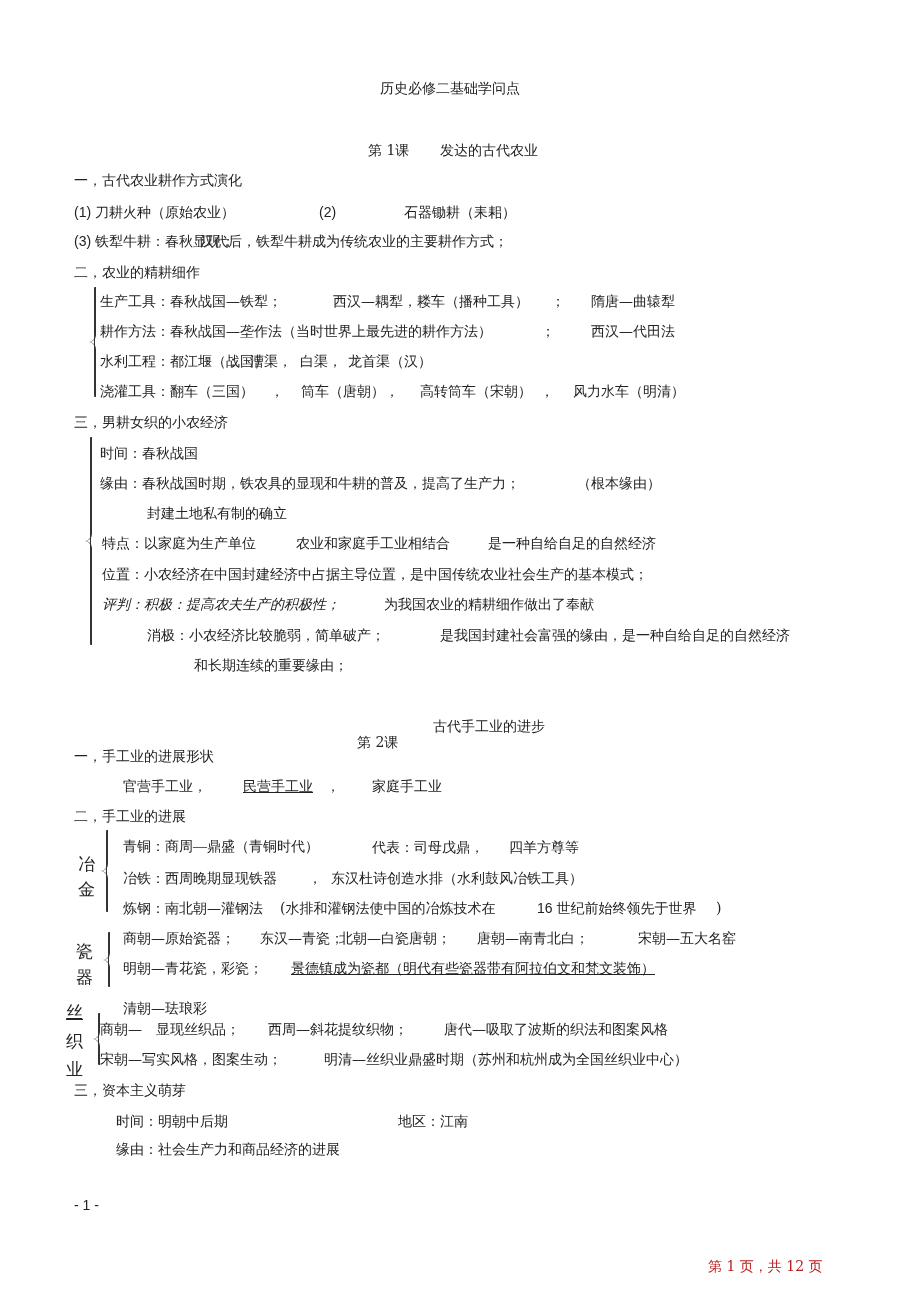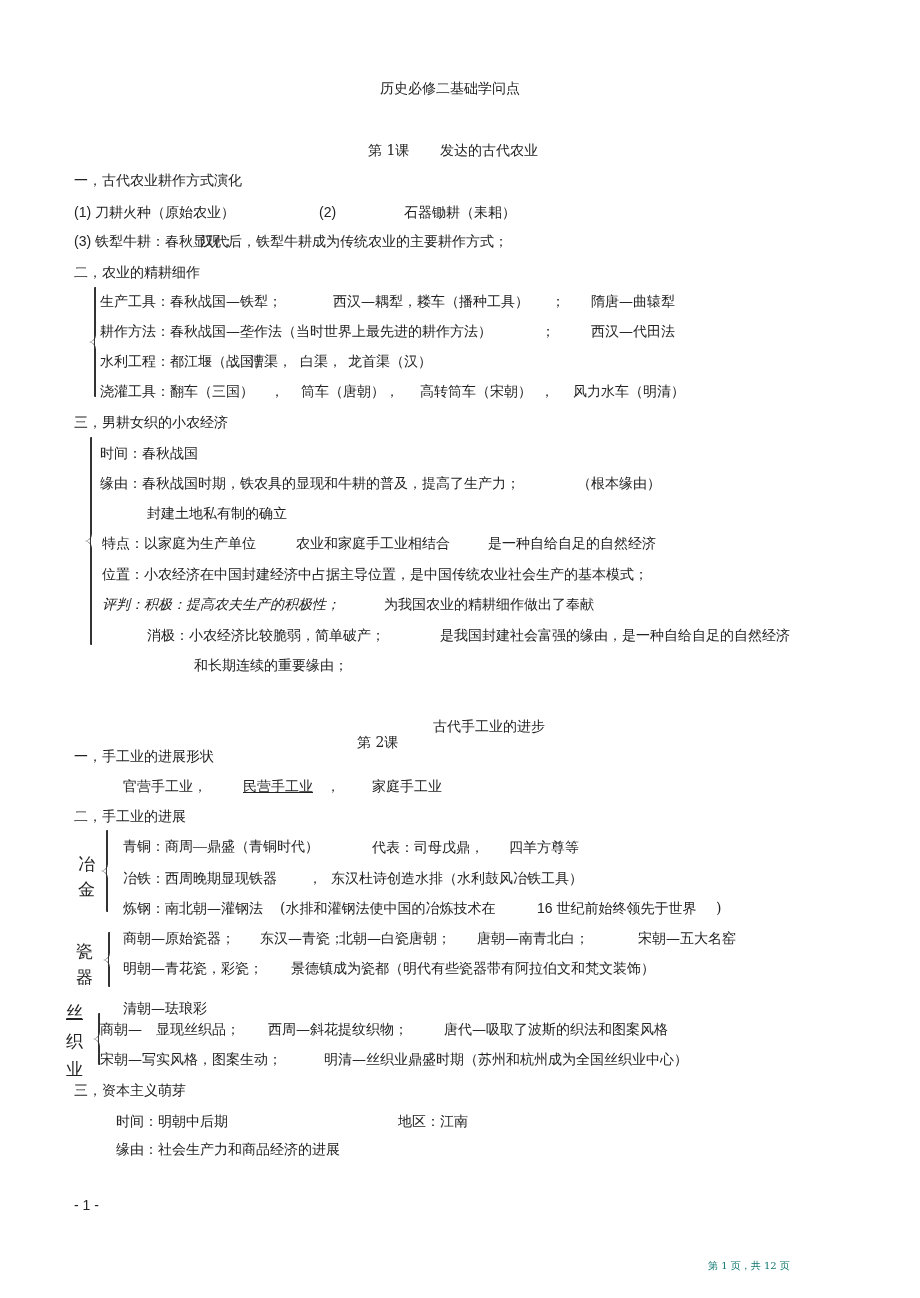--- a/index.html
+++ b/index.html
@@ -5,21 +5,21 @@
   html, body { margin:0; padding:0; background:#fff; }
   body { width:920px; height:1298px; position:relative; overflow:hidden;
          font-family:"DejaVu Serif","Liberation Serif",serif; color:#222; font-size:14px; }
   .t { position:absolute; white-space:nowrap; line-height:18px; }
   .sans { font-family:"Liberation Sans","DejaVu Sans",sans-serif; }
   .brace { position:absolute; border-left:1.4px solid #333; border-radius:8px 0 0 8px; }
   .brace:before, .brace:after { content:""; position:absolute; left:-6px; width:6px; height:50%; border-right:1.4px solid #333; }
   .brace:before { top:0; border-radius:0 0 8px 0; }
   .brace:after { bottom:0; border-radius:0 8px 0 0; }
   .big { font-size:17px; }
-  .footer { color:#0f766e; font-size:10px; }
+  .footer { color:#b91c1c; font-size:14px; }
 </style>
 </head>
 <body>
 
 <div class="t" style="left:380px;top:79px;">历史必修二基础学问点</div>
 
 <div class="t" style="left:368px;top:141px;">第 1课</div>
 <div class="t" style="left:440px;top:141px;">发达的古代农业</div>
 
 <div class="t" style="left:74px;top:171px;text-align:center;">一，古代农业耕作方式演化</div>
@@ -93,21 +93,21 @@
 
 <div class="t big" style="left:76px;top:942px;">瓷</div>
 <div class="t big" style="left:76px;top:968px;">器</div>
 <div class="brace" style="left:108px;top:932px;height:55px;"></div>
 <div class="t" style="left:123px;top:929px;">商朝—原始瓷器；</div>
 <div class="t" style="left:260px;top:929px;">东汉—青瓷；</div>
 <div class="t" style="left:339px;top:929px;">北朝—白瓷唐朝；</div>
 <div class="t" style="left:477px;top:929px;">唐朝—南青北白；</div>
 <div class="t" style="left:638px;top:929px;">宋朝—五大名窑</div>
 <div class="t" style="left:123px;top:959px;">明朝—青花瓷，彩瓷；</div>
-<div class="t" style="left:291px;top:959px;">景德镇成为瓷都（明代有些瓷器带有阿拉伯文和梵文装饰）</div>
+<div class="t" style="left:291px;top:959px;text-decoration:underline;">景德镇成为瓷都（明代有些瓷器带有阿拉伯文和梵文装饰）</div>
 <div class="t" style="left:123px;top:990px;margin-top:9px;">清朝—珐琅彩</div>
 
 <div class="t big" style="left:66px;top:1003px;text-decoration:underline;">丝</div>
 <div class="t big" style="left:66px;top:1032px;">织</div>
 <div class="t big" style="left:66px;top:1060px;">业</div>
 <div class="brace" style="left:98px;top:1013px;height:52px;"></div>
 <div class="t" style="left:100px;top:1020px;">商朝—</div>
 <div class="t" style="left:156px;top:1020px;">显现丝织品；</div>
 <div class="t" style="left:268px;top:1020px;">西周—斜花提纹织物；</div>
 <div class="t" style="left:444px;top:1020px;">唐代—吸取了波斯的织法和图案风格</div>

